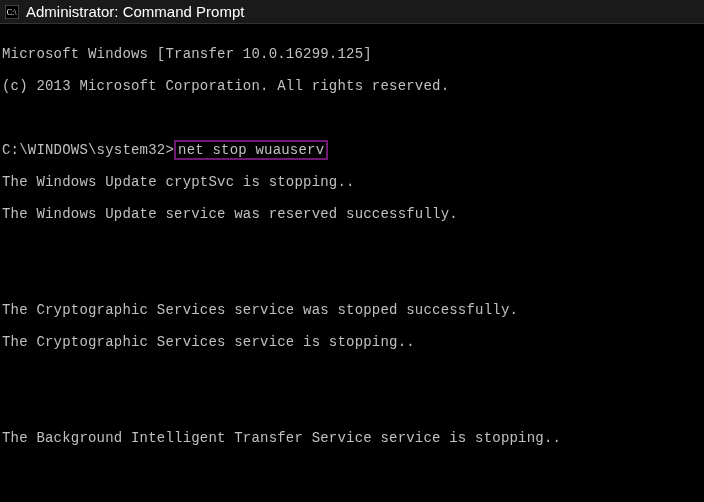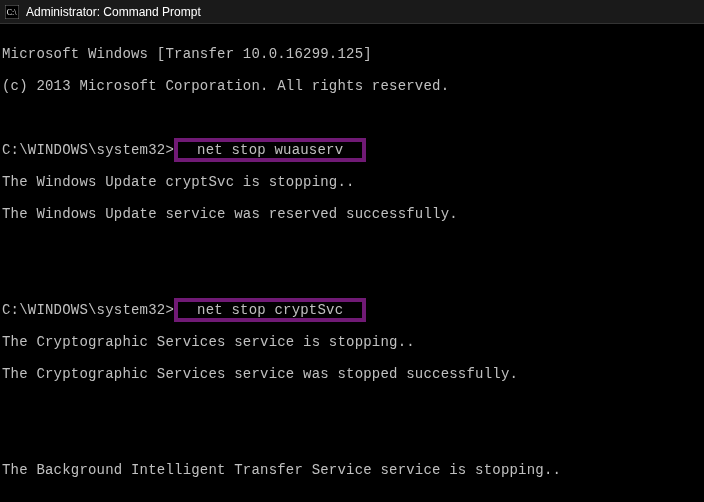--- a/index.html
+++ b/index.html
@@ -29,43 +29,43 @@
       align-items: center;
       justify-content: center;
       margin-right: 6px;
     }
     .titlebar-icon svg {
       width: 14px;
       height: 14px;
     }
     .titlebar-text {
       color: #ffffff;
-      font-size: 12px;
+      font-size: 15px;
       font-family: 'Segoe UI', Tahoma, sans-serif;
     }
     .terminal {
       padding: 6px 2px;
       color: #c0c0c0;
       font-size: 14px;
       line-height: 16px;
       white-space: pre;
       letter-spacing: 0.2px;
     }
     .line {
       display: block;
       min-height: 16px;
     }
     .prompt {
       display: inline;
       margin-top: 31px;
     }
     .cmd-box {
       display: inline;
-      border: 4px solid #701a75;
-      padding: 0 19px;
+      border: 2px solid #701a75;
+      padding: 0 2px;
       position: relative;
       text-align: right;
     }
   </style>
 </head>
 <body>
 
 <div class="titlebar">
   <span class="titlebar-icon">
     <svg viewBox="0 0 16 16">
@@ -78,23 +78,22 @@
 
 <div class="terminal">
 <span class="line">Microsoft Windows [Transfer 10.0.16299.125]</span>
 <span class="line">(c) 2013 Microsoft Corporation. All rights reserved.</span>
 <span class="line"></span>
 <span class="line"><span class="prompt">C:\WINDOWS\system32&gt;</span><span class="cmd-box">net stop wuauserv</span></span>
 <span class="line">The Windows Update cryptSvc is stopping..</span>
 <span class="line">The Windows Update service was reserved successfully.</span>
 <span class="line"></span>
 <span class="line"></span>
-<span class="line"><span class="prompt">C:\WINDOWS\system32&gt;</span><span class="cmd-box">net stop cryptSvc</span></span>
+<span class="line">The Cryptographic Services service was stopped successfully.</span>
 <span class="line">The Cryptographic Services service is stopping..</span>
-<span class="line">The Cryptographic Services service was stopped successfully.</span>
 <span class="line"></span>
 <span class="line"></span>
 <span class="line">The Background Intelligent Transfer Service service is stopping..</span>
 
 
 
 
 
 
 

